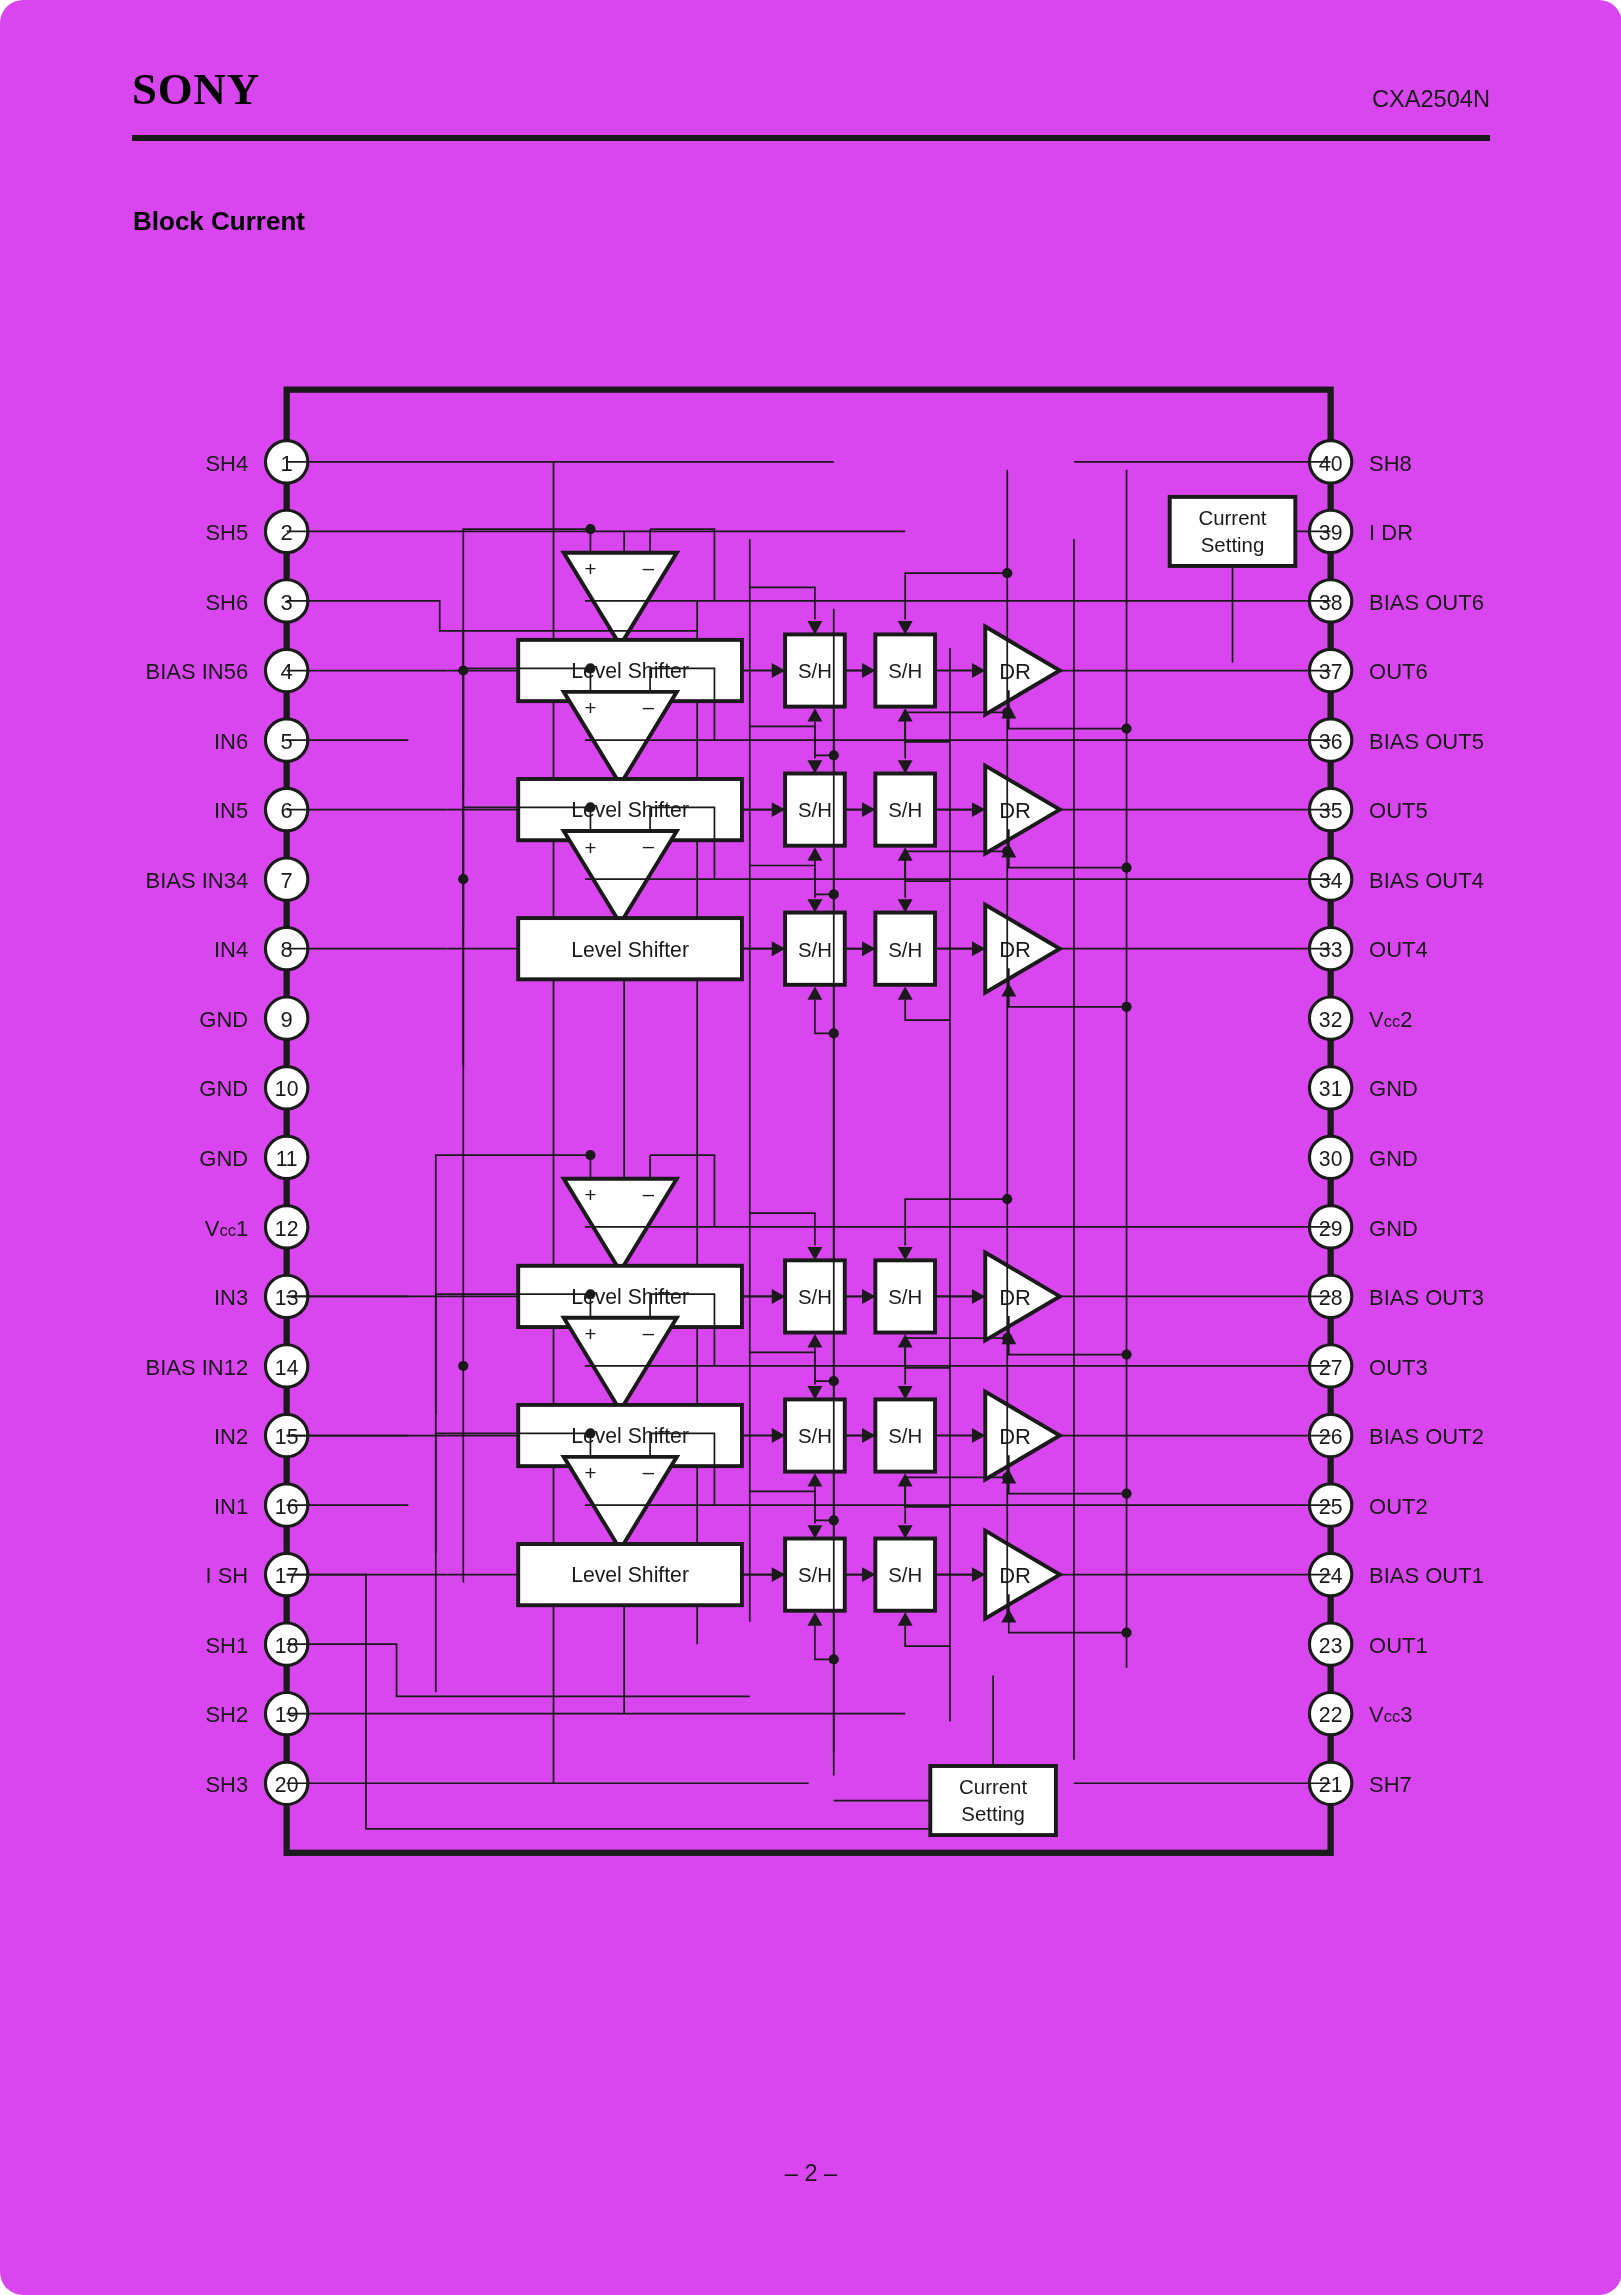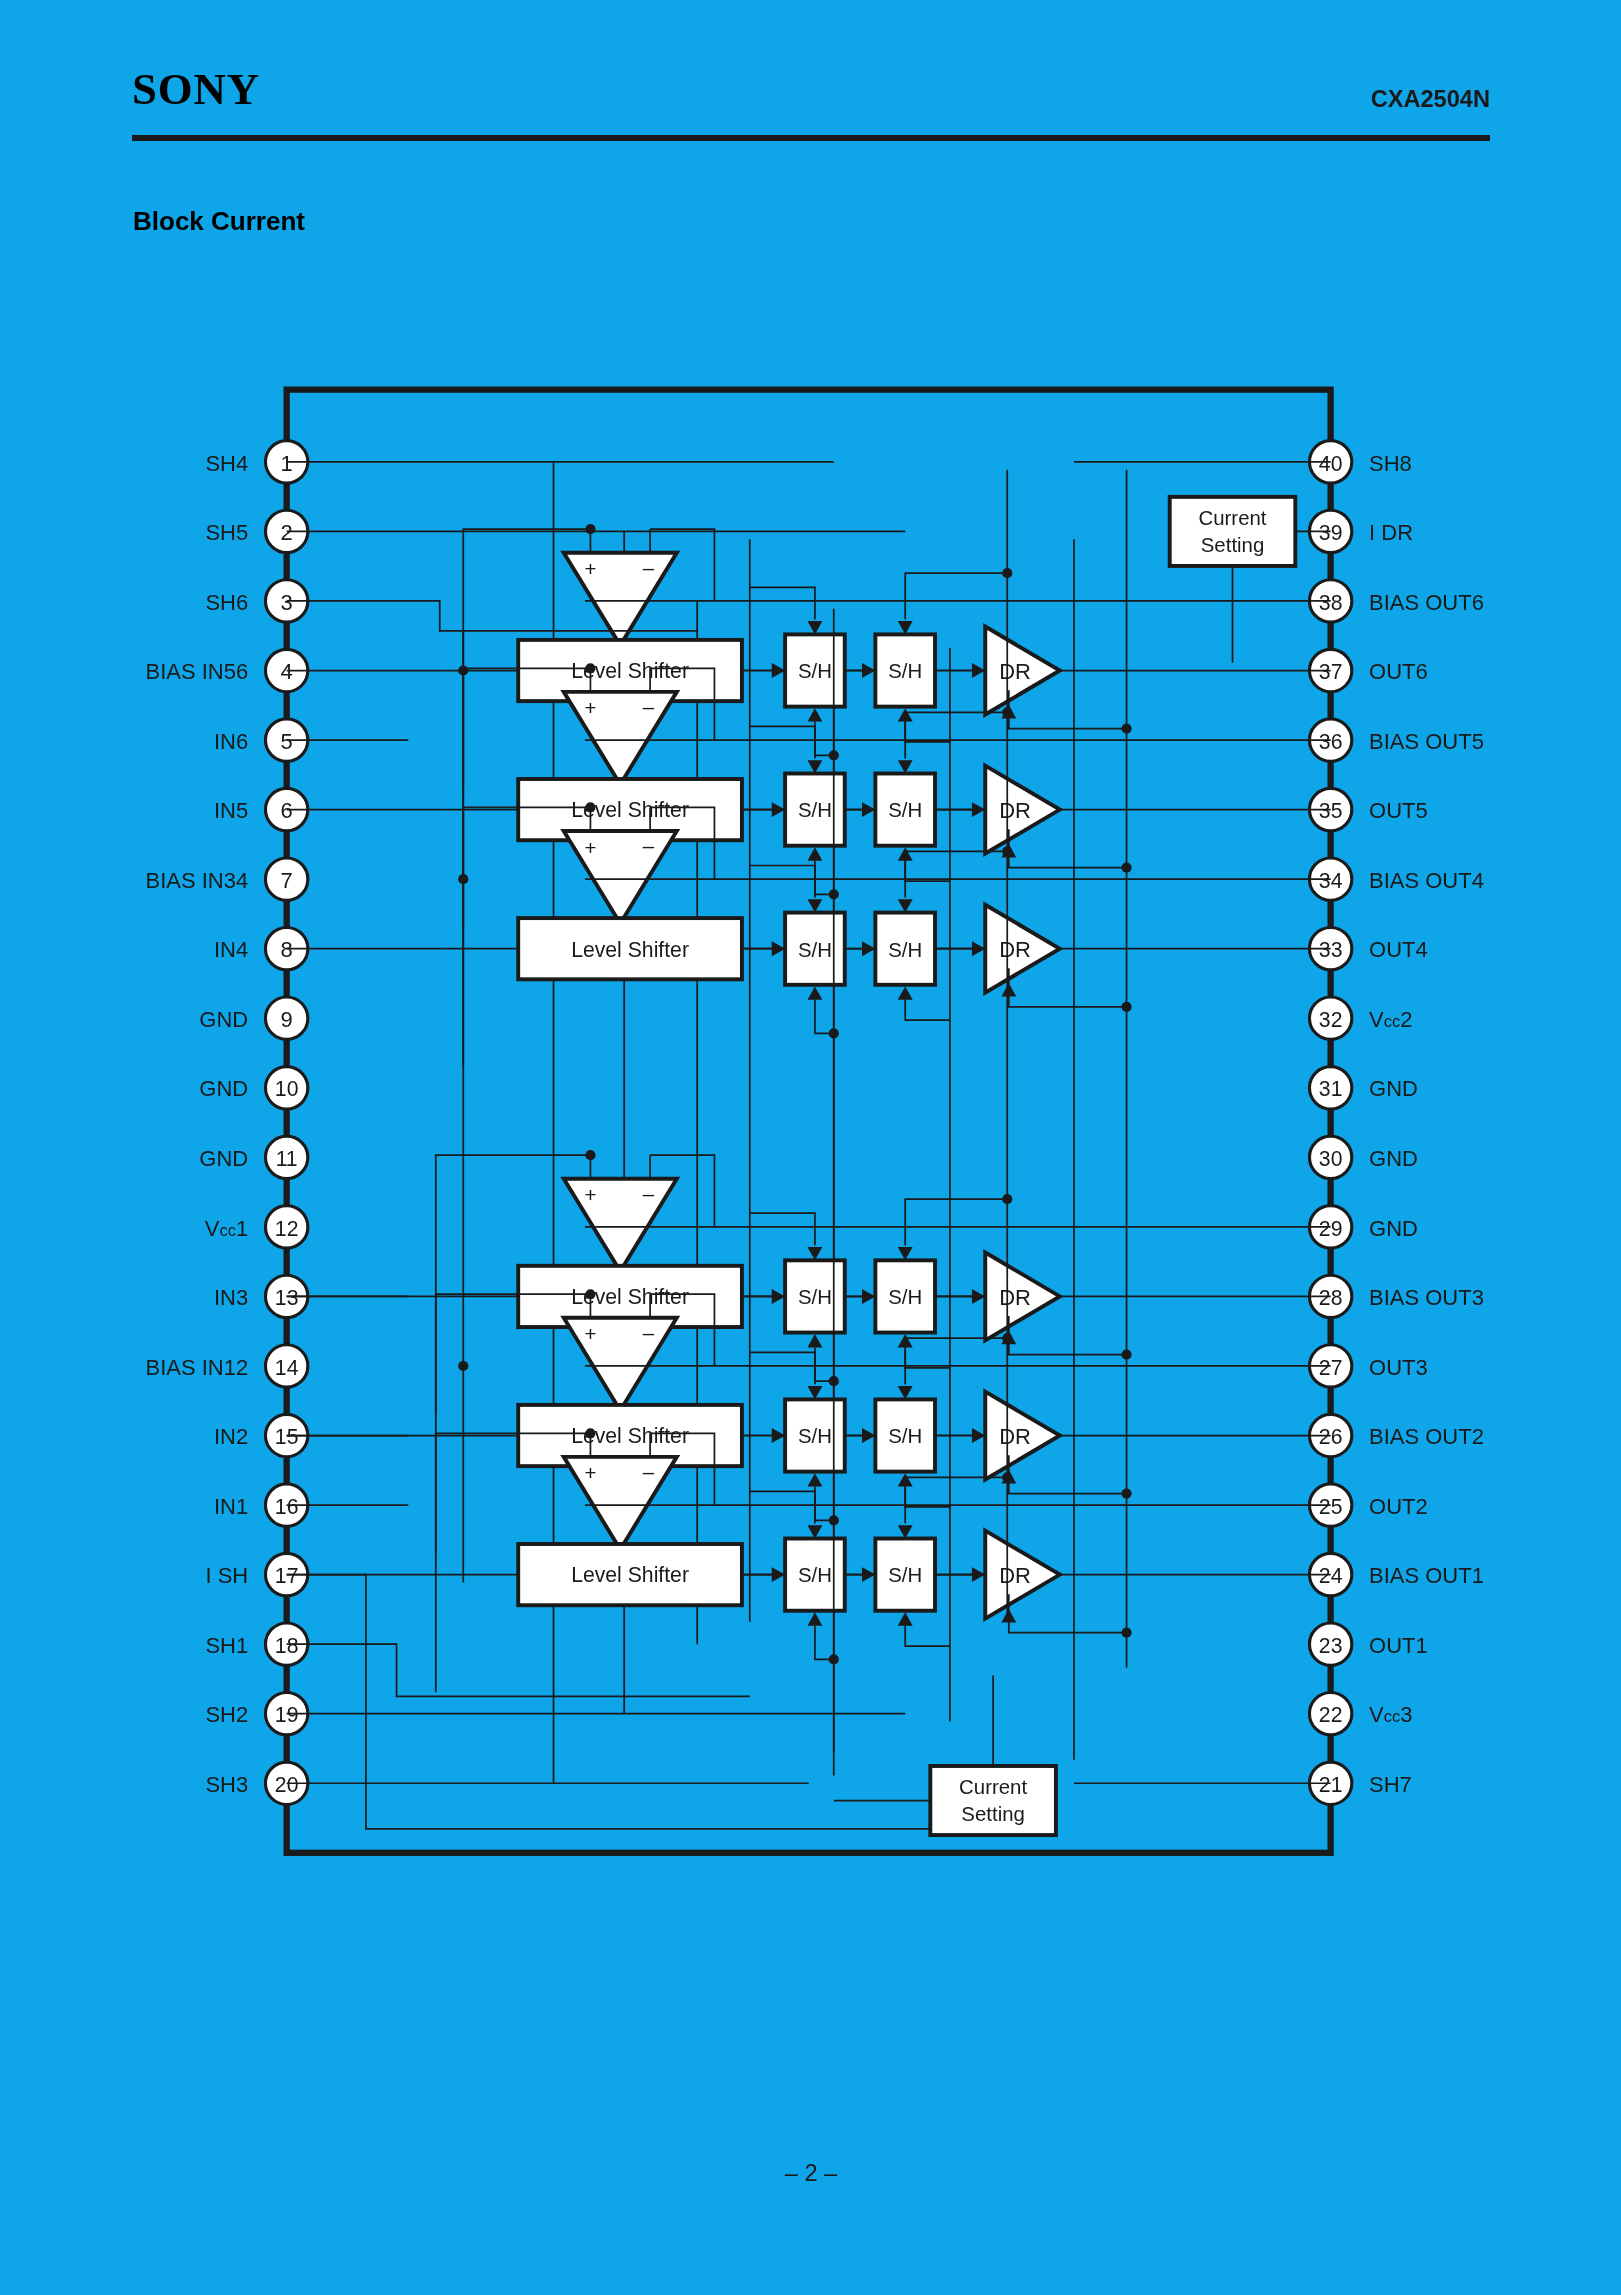--- a/index.html
+++ b/index.html
@@ -1,21 +1,21 @@
 <!DOCTYPE html>
 <html style="font-size:12.6px"><head>
 <meta charset="utf-8">
 <style>
   html,body{margin:0;padding:0;background:#ffffff;}
   body{width:1622px;height:2295px;position:relative;font-family:"Liberation Sans",sans-serif;color:#1a1a1a;}
-  .page{position:absolute;inset:0;background:#0ea5e9;}
+  .page{position:absolute;inset:0;background:#d946ef;border-radius:23px;}
   .hdr{position:absolute;left:0;top:0;width:1622px;height:157px;}
   .sony{position:absolute;left:132px;top:68px;font-family:"Liberation Serif",serif;font-weight:bold;font-size:44px;letter-spacing:0.8px;line-height:1;color:#000;
         transform:scaleX(1.02);transform-origin:left center;}
-  .partno{position:absolute;right:132px;top:86px;font-size:23.6px;color:#1a1a1a;white-space:nowrap;font-weight:bold;}
+  .partno{position:absolute;right:132px;top:86px;font-size:23.6px;color:#1a1a1a;white-space:nowrap;}
   .hrule{position:absolute;left:132px;right:132px;top:135px;height:5.5px;background:#1a1a1a;}
   .secttitle{position:absolute;left:133px;top:206px;font-size:26px;font-weight:bold;color:#000;}
   .diagram{position:absolute;left:0px;top:330px;width:1622px;height:1617px;}
   .pagenum{position:absolute;left:0;right:0;top:2160px;text-align:center;font-size:23.6px;color:#1a1a1a;}
   svg{display:block;}
   text{font-family:"Liberation Sans",sans-serif;fill:#1a1a1a;}
 </style>
 </head>
 <body>
 

